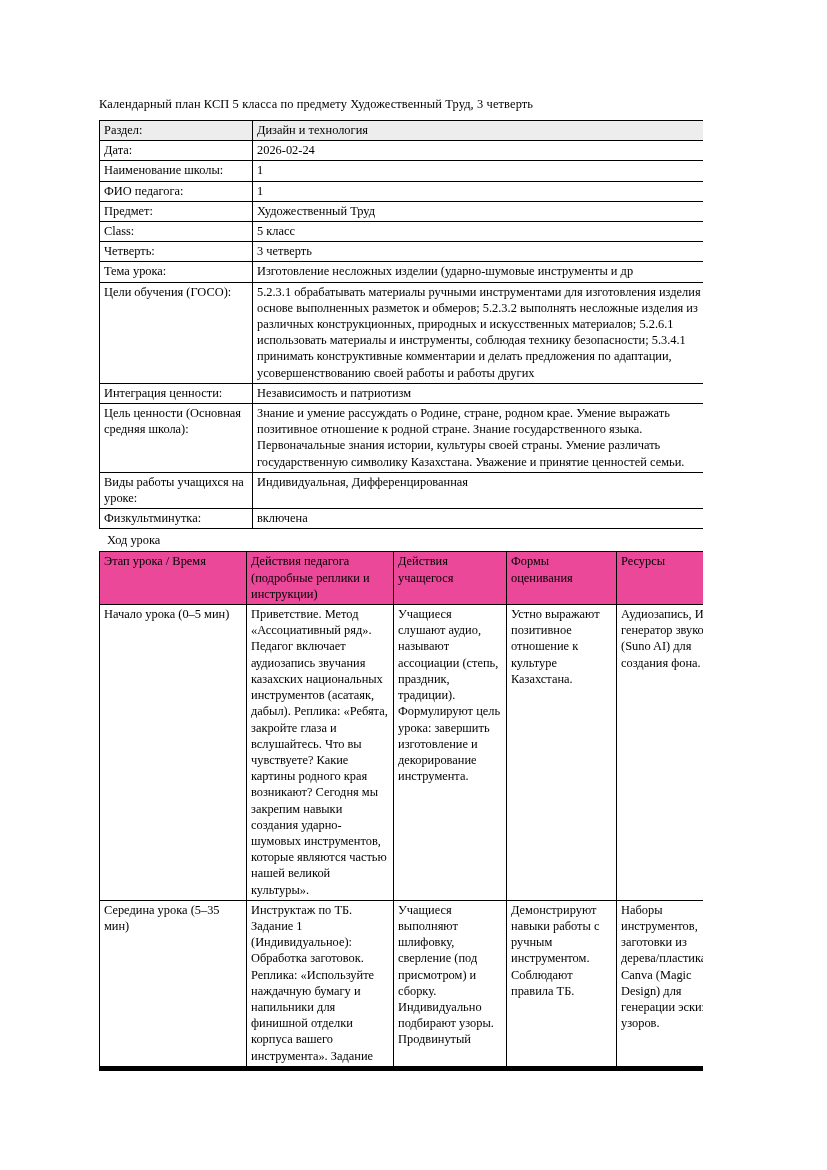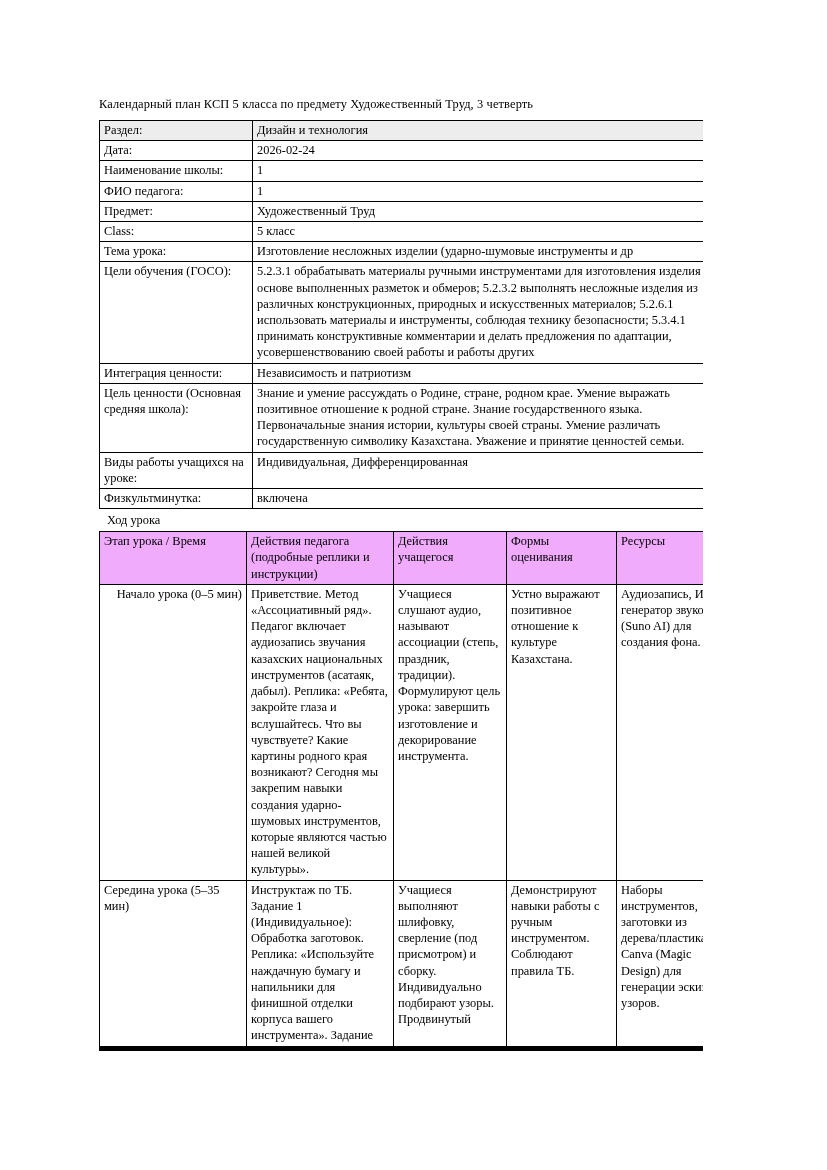--- a/index.html
+++ b/index.html
@@ -58,22 +58,22 @@
     line-height: 16px;
     margin: 3px 0 3px 8px;
   }
 
   
   .plan-table .c0 { width: 147px; }
   .plan-table .c1 { width: 147px; }
   .plan-table .c2 { width: 113px; }
   .plan-table .c3 { width: 110px; }
   .plan-table .c4 { width: 112px; }
-  .plan-table thead td { background: #f0abfc; margin-top: 47px; }
-  .plan-table .tall-cell { height: 286px; text-align: right; }
+  .plan-table thead td { background: #ec4899; margin-top: 47px; }
+  .plan-table .tall-cell { height: 286px; }
   .plan-table .clipped td {
     border-bottom: 5px solid #000000;
     height: 148px;
   }
 </style>
 </head>
 <body>
 
 <div class="page">
 
@@ -101,20 +101,24 @@
           <td>ФИО педагога:</td>
           <td>1</td>
         </tr>
         <tr>
           <td>Предмет:</td>
           <td>Художественный Труд</td>
         </tr>
         <tr>
           <td>Class:</td>
           <td>5 класс</td>
+        </tr>
+        <tr>
+          <td>Четверть:</td>
+          <td>3 четверть</td>
         </tr>
         <tr>
           <td>Тема урока:</td>
           <td>Изготовление несложных изделии (ударно-шумовые инструменты и др</td>
         </tr>
         <tr>
           <td>Цели обучения (ГОСО):</td>
           <td>5.2.3.1 обрабатывать материалы ручными инструментами для изготовления изделия на основе выполненных разметок и обмеров; 5.2.3.2 выполнять несложные изделия из различных конструкционных, природных и искусственных материалов; 5.2.6.1 использовать материалы и инструменты, соблюдая технику безопасности; 5.3.4.1 принимать конструктивные комментарии и делать предложения по адаптации, усовершенствованию своей работы и работы других</td>
         </tr>
         <tr>

